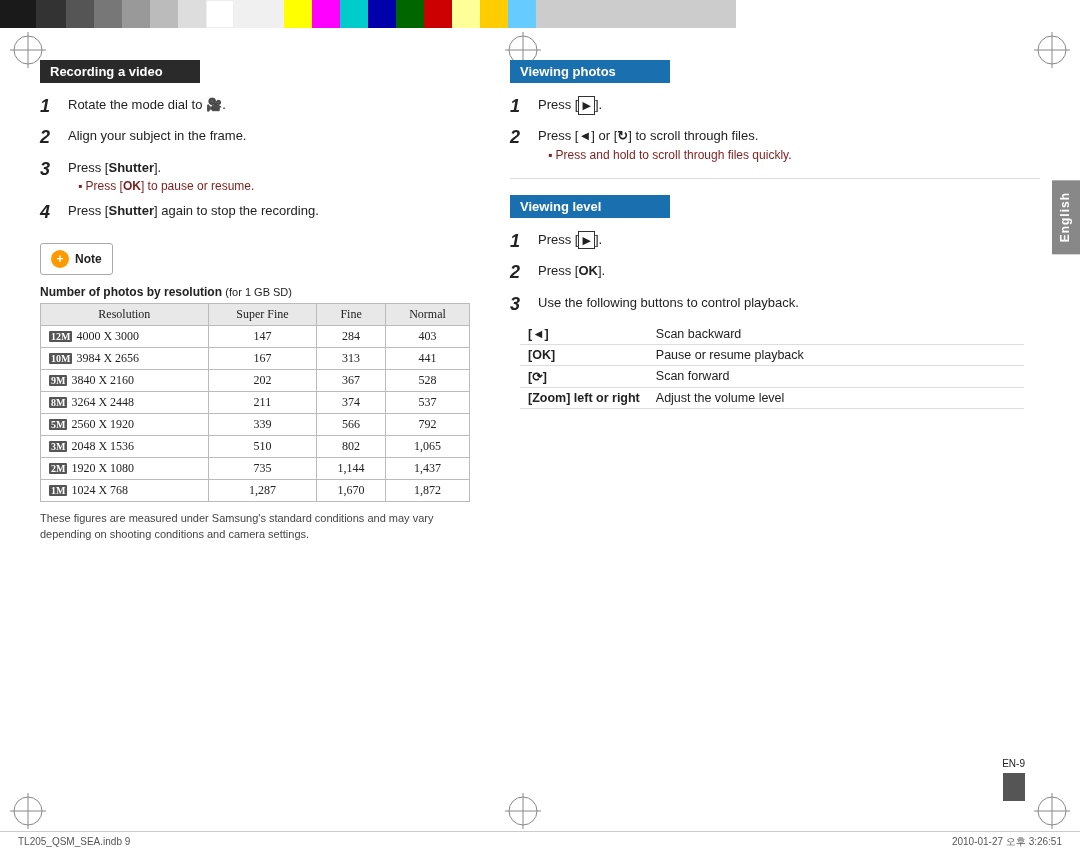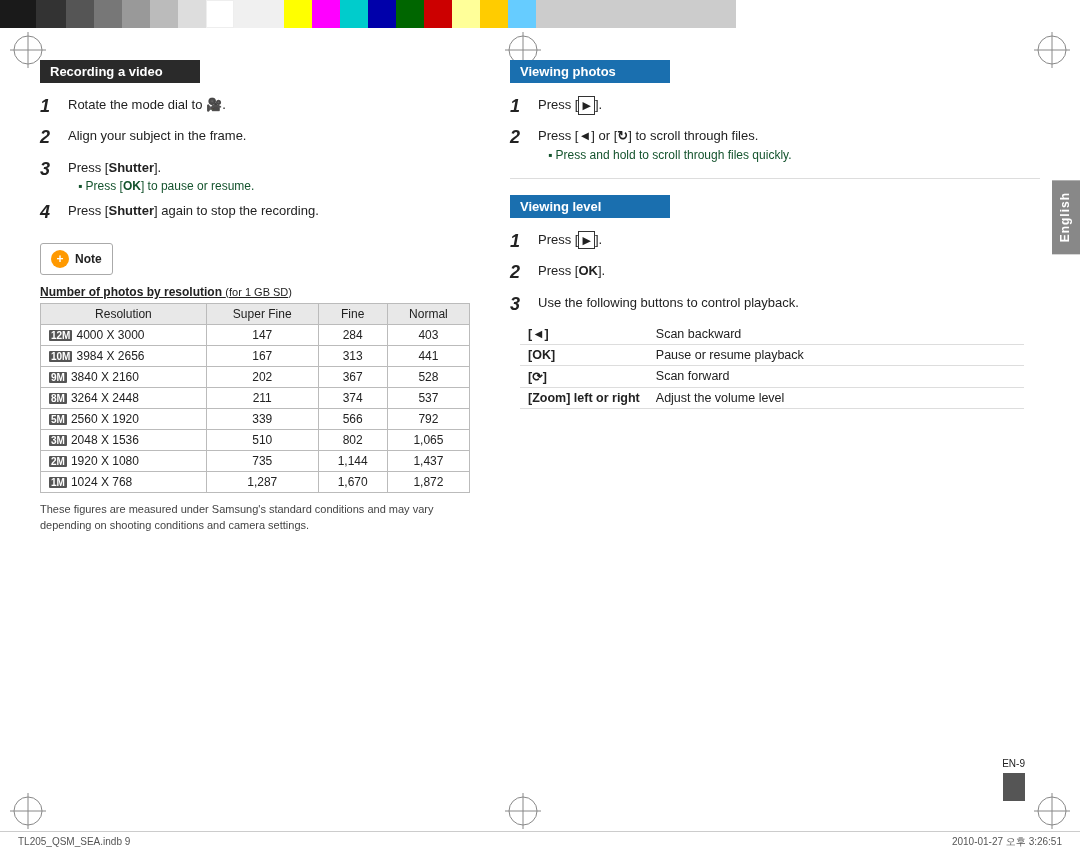--- a/index.html
+++ b/index.html
@@ -127,21 +127,21 @@
       margin-right: 6px;
       line-height: 1.3;
     }
     .step-text {
       line-height: 1.5;
       font-size: 13px;
     }
     .step-sub {
       margin-left: 10px;
       font-size: 12px;
-      color: #14532d;
+      color: #7f1d1d;
       margin-top: 2px;
     }
     .step-sub::before {
       content: "▪ ";
     }
 
     
     .note-box {
       border: 1px solid #aaa;
       border-radius: 3px;
@@ -166,20 +166,21 @@
       margin-right: 6px;
     }
 
     
     .res-table {
       width: 100%;
       border-collapse: collapse;
       font-size: 12px;
       margin-top: 0;
       margin-bottom: 8px;
+      font-family: Liberation Serif, serif;
     }
     .res-table th {
       border: 1px solid #bbb;
       background: #e8e8e8;
       padding: 3px 8px;
       font-weight: normal;
       text-align: center;
     }
     .res-table td {
       border: 1px solid #bbb;
@@ -196,21 +197,20 @@
       color: #fff;
       padding: 0 2px;
       border-radius: 1px;
       margin-right: 4px;
     }
 
     .table-title {
       font-weight: bold;
       font-size: 12px;
       margin-bottom: 4px;
-      text-decoration: underline;
     }
     .table-subtitle {
       font-weight: normal;
       font-size: 11px;
     }
 
     .footnote {
       font-size: 11px;
       color: #444;
       line-height: 1.5;

